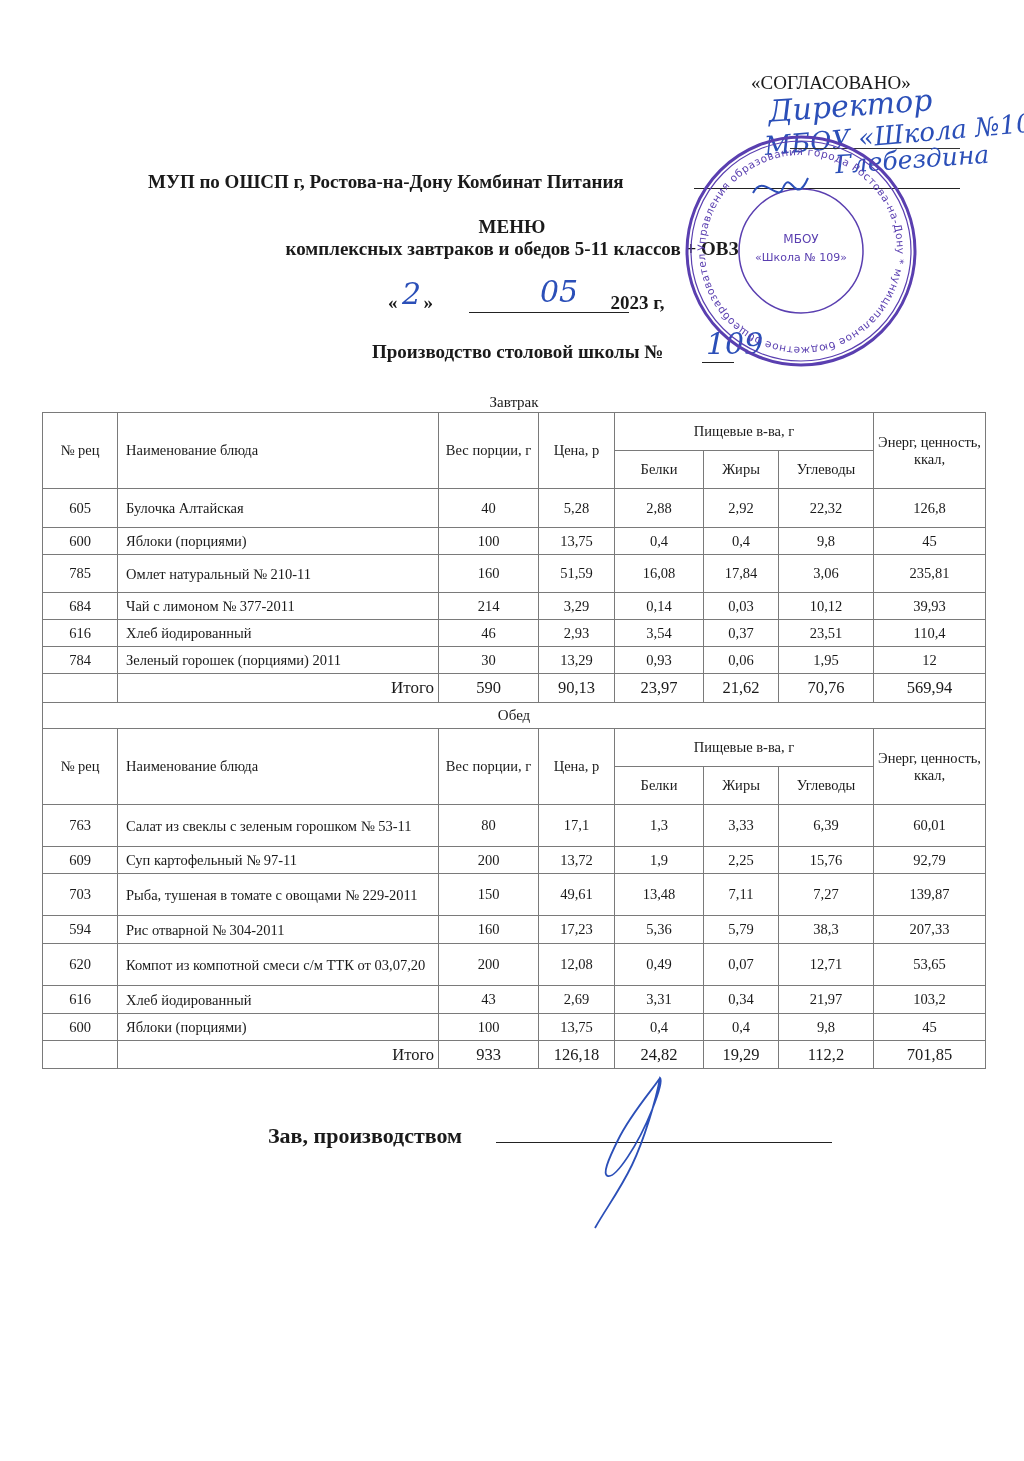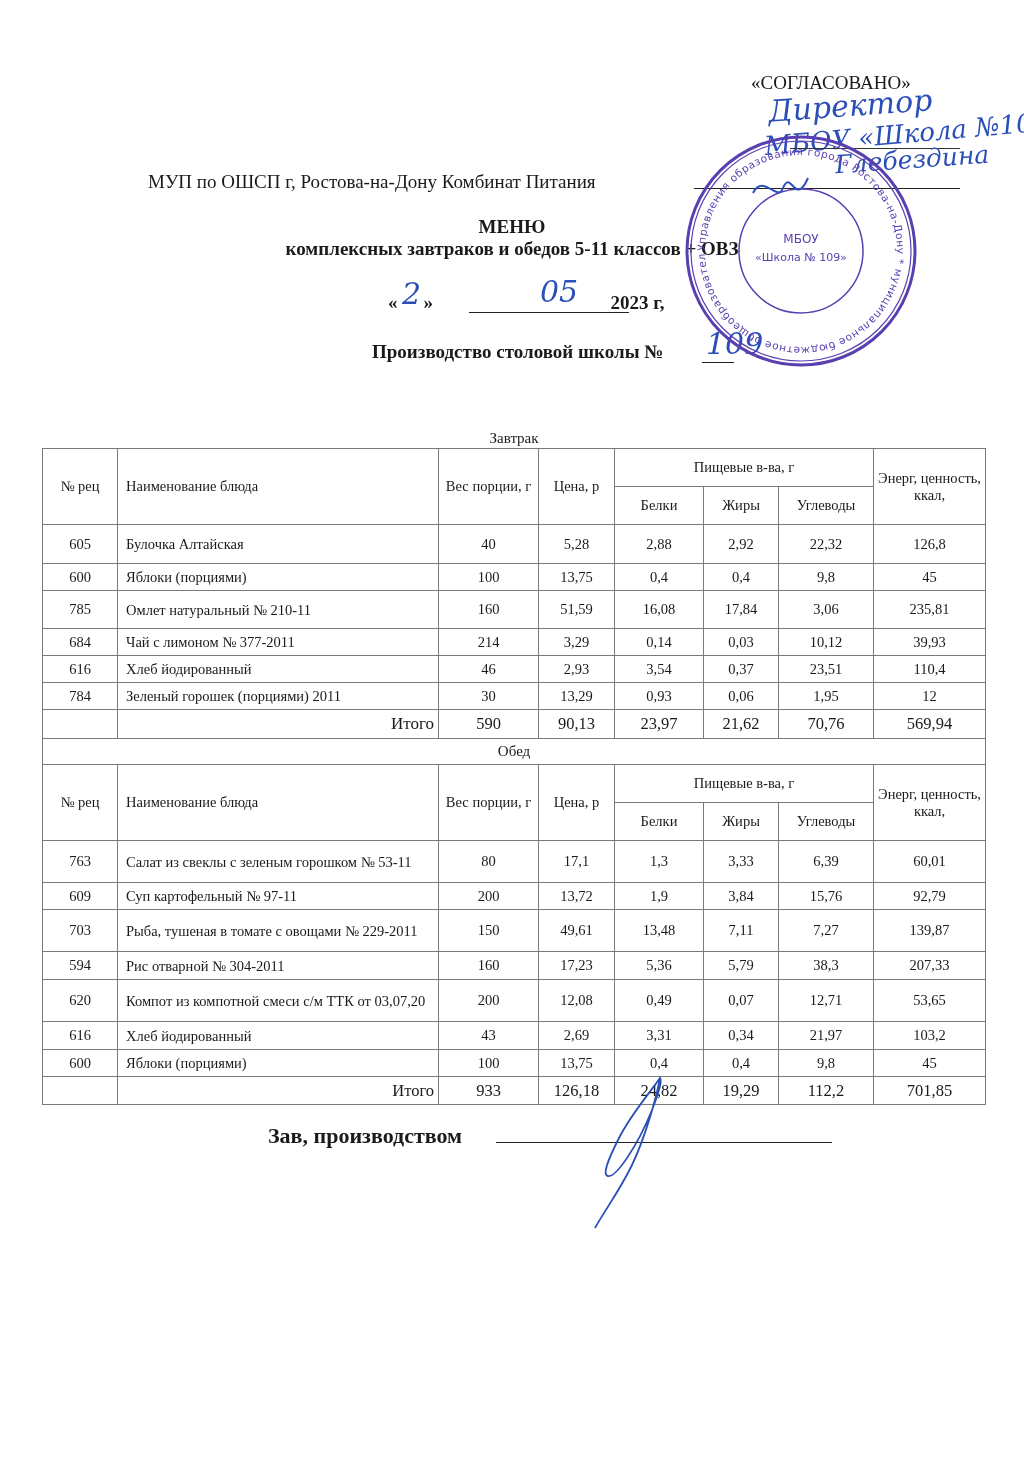--- a/index.html
+++ b/index.html
@@ -5,21 +5,21 @@
   html, body { margin:0; padding:0; background:#ffffff; }
   body { width:1024px; height:1461px; position:relative; overflow:hidden;
          font-family:"Liberation Serif","DejaVu Serif",serif; color:#1a1a1a; }
   .abs { position:absolute; }
   .approved { left:751px; top:72px; font-size:19px; }
   .hand { font-family:"DejaVu Serif",serif; font-style:italic; color:#2b4fb8; }
   .approve-line1 { left:768px; top:88px; font-size:30px; transform:rotate(-4deg); }
   .approve-line2 { left:764px; top:118px; font-size:26px; transform:rotate(-5deg); white-space:nowrap; }
   .approve-line3 { left:835px; top:145px; font-size:25px; transform:rotate(-4deg); }
   .approve-underline { left:790px; top:148px; width:170px; border-top:1px solid #333; }
-  .org { left:148px; top:171px; font-size:19px; font-weight:normal; white-space:nowrap; }
+  .org { left:148px; top:171px; font-size:19px; font-weight:bold; white-space:nowrap; }
   .org-line { left:694px; top:188px; width:266px; border-top:1.5px solid #222; }
   .title { left:0; width:1024px; top:216px; text-align:center; font-size:19px; font-weight:bold; }
   .subtitle { left:0; width:1024px; top:238px; text-align:center; font-size:19px; font-weight:bold; }
   .date-row { left:388px; top:292px; font-size:19px; font-weight:bold; white-space:nowrap; }
   .date-day { left:402px; top:276px; font-size:30px; }
   .date-month { left:540px; top:274px; font-size:30px; }
   .date-line { left:469px; top:312px; width:160px; border-top:1.5px solid #222; }
   .school-row { left:372px; top:341px; font-size:19px; font-weight:bold; white-space:nowrap; }
   .school-num { left:706px; top:326px; font-size:30px; }
   .school-line { left:702px; top:362px; width:32px; border-top:1.5px solid #222; }
@@ -79,21 +79,21 @@
   <circle cx="118" cy="118" r="110" fill="none" stroke="#5a3fb0" stroke-width="1.2"></circle>
   <circle cx="118" cy="118" r="62" fill="none" stroke="#5a3fb0" stroke-width="1.5"></circle>
   <text font-family="DejaVu Sans, sans-serif" font-size="10.5" fill="#5a3fb0" letter-spacing="0.6">
     <textPath href="#ringPath">Управления образования города Ростова-на-Дону * муниципальное бюджетное общеобразовательное учреждение города Ростова-на-Дону «Школа № 109» * ОГРН 1026140273116 * ОКПО 48535601871 9</textPath>
   </text>
   <text x="118" y="110" text-anchor="middle" font-family="DejaVu Sans, sans-serif" font-size="12" fill="#5a3fb0">МБОУ</text>
   <text x="118" y="128" text-anchor="middle" font-family="DejaVu Sans, sans-serif" font-size="11" fill="#5a3fb0">«Школа № 109»</text>
   <path d="M70,60 C80,40 95,70 100,55 C108,35 112,75 125,45" fill="none" stroke="#2b4fb8" stroke-width="2"></path>
 </svg>
 
-<table class="menu" style="top:392px;width:943px;margin-top:36px;">
+<table class="menu" style="top:392px;width:943px;">
   <colgroup>
     <col style="width:75px">
       <col style="width:321px">
       <col style="width:100px">
       <col style="width:76px">
     <col style="width:89px">
       <col style="width:75px">
       <col style="width:95px">
       <col style="width:112px">
   </colgroup>
@@ -210,21 +210,21 @@
     <td>3,33</td>
     <td>6,39</td>
     <td>60,01</td>
   </tr>
   <tr class="data" style="height:27px;font-family:Liberation Serif, serif;">
     <td>609</td>
     <td class="name">Суп картофельный № 97-11</td>
     <td>200</td>
     <td>13,72</td>
     <td>1,9</td>
-    <td>3,84</td>
+    <td>2,25</td>
     <td>15,76</td>
     <td>92,79</td>
   </tr>
   <tr class="data" style="height:42px;">
     <td>703</td>
     <td class="name">Рыба, тушеная в томате с овощами № 229-2011</td>
     <td>150</td>
     <td>49,61</td>
     <td>13,48</td>
     <td>7,11</td>

